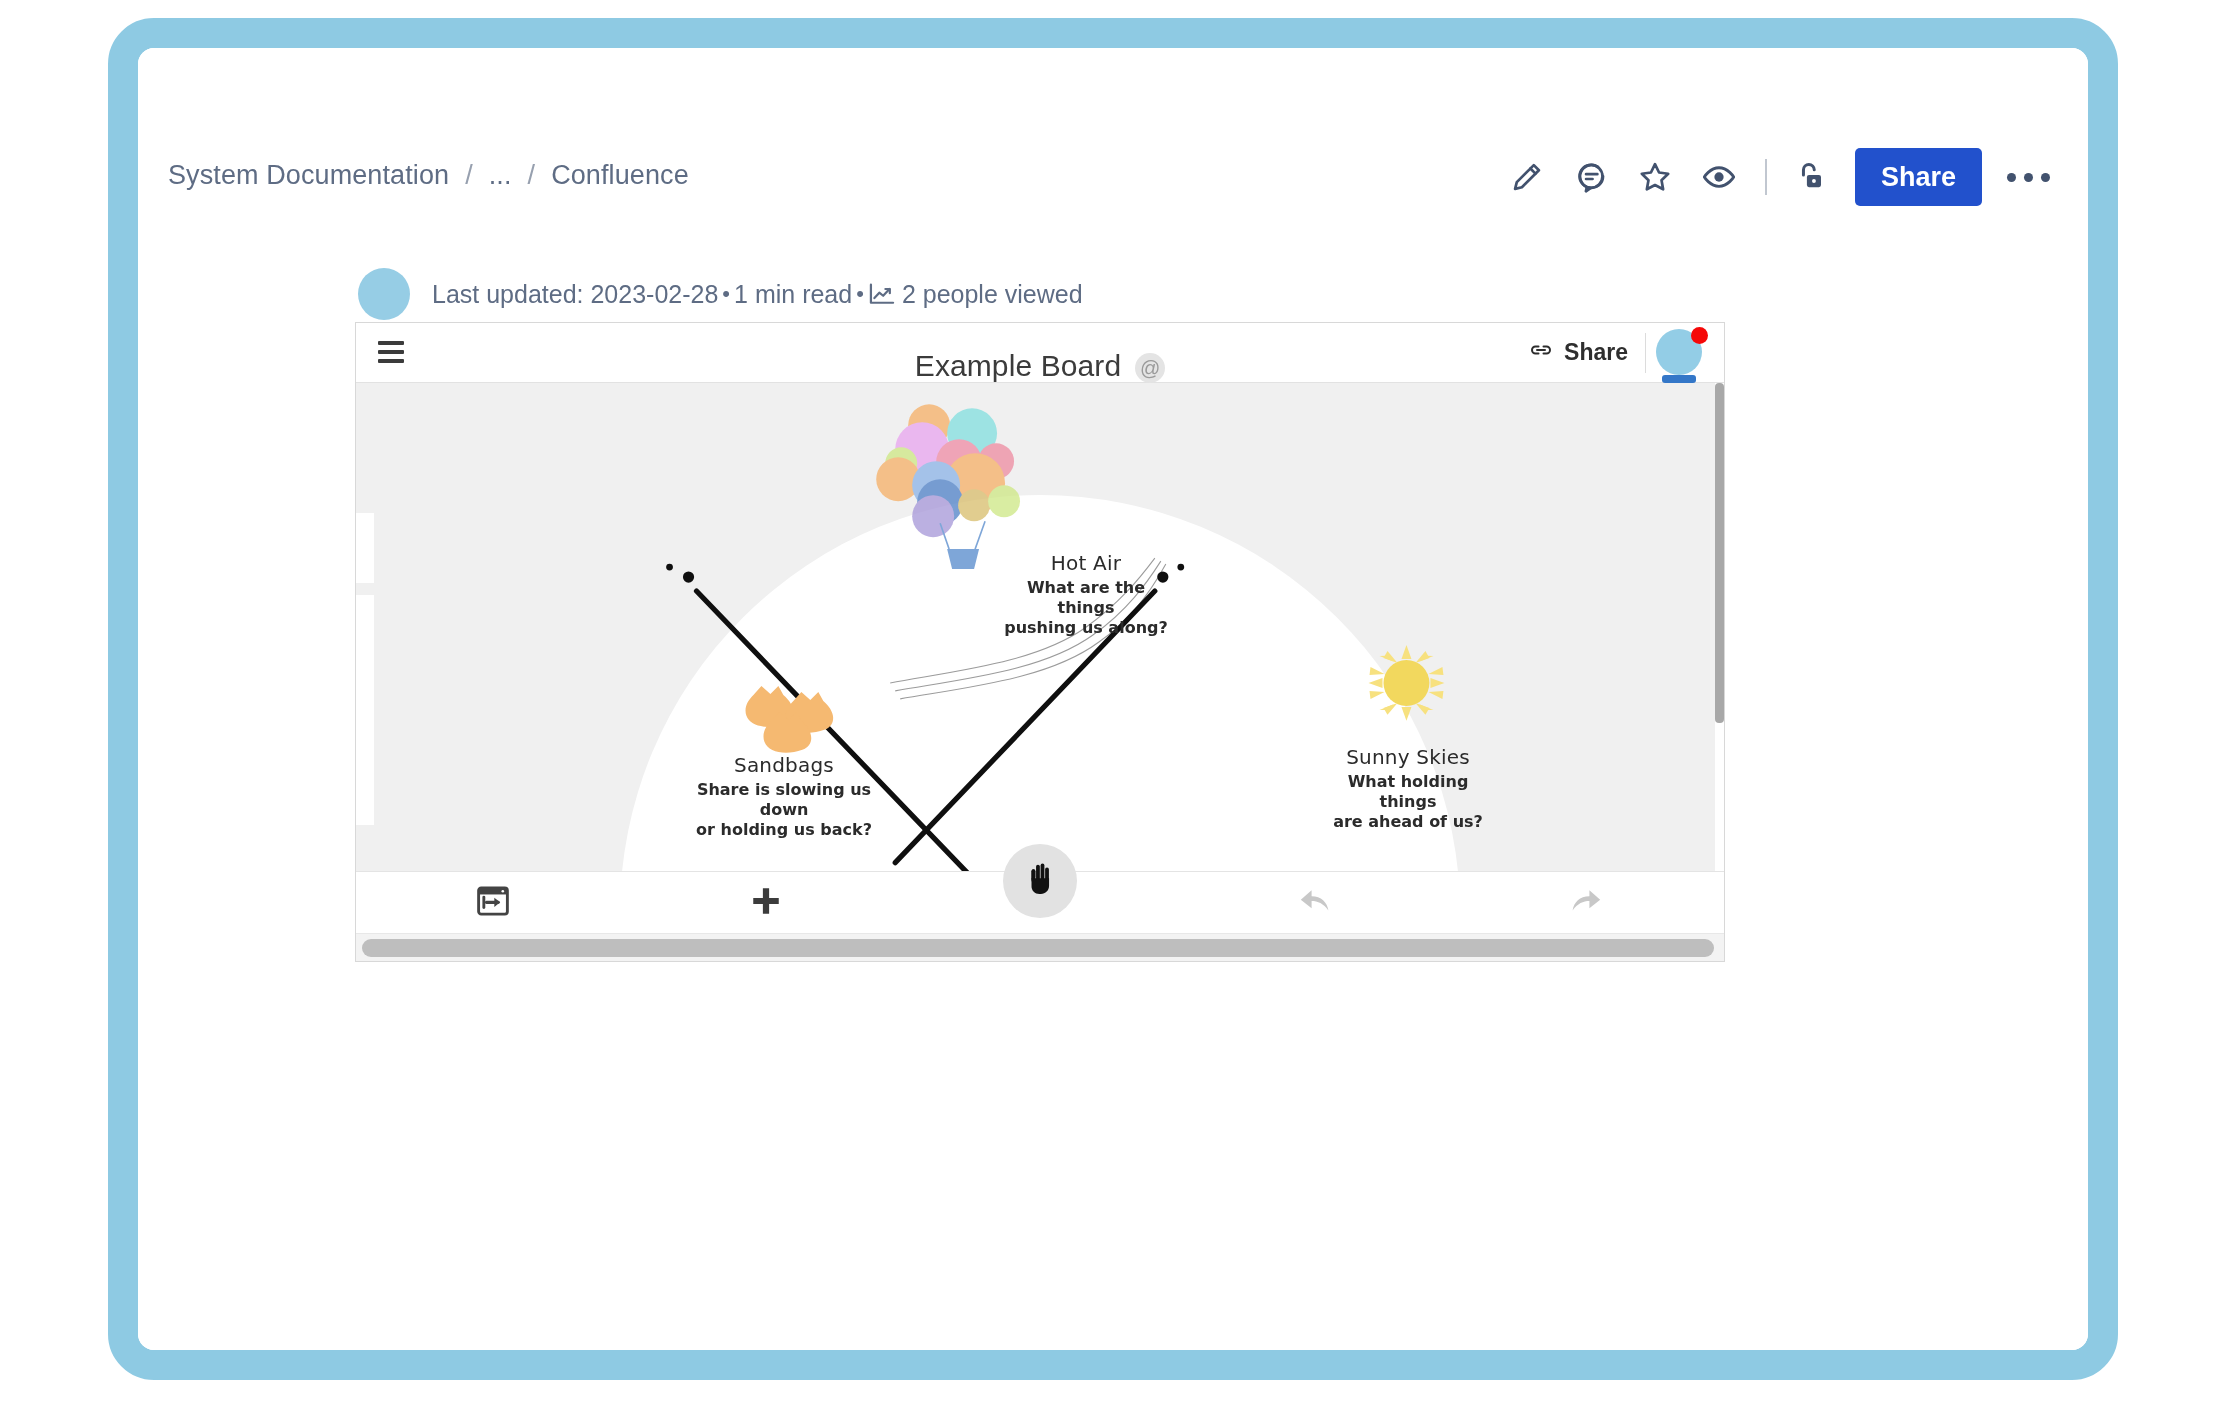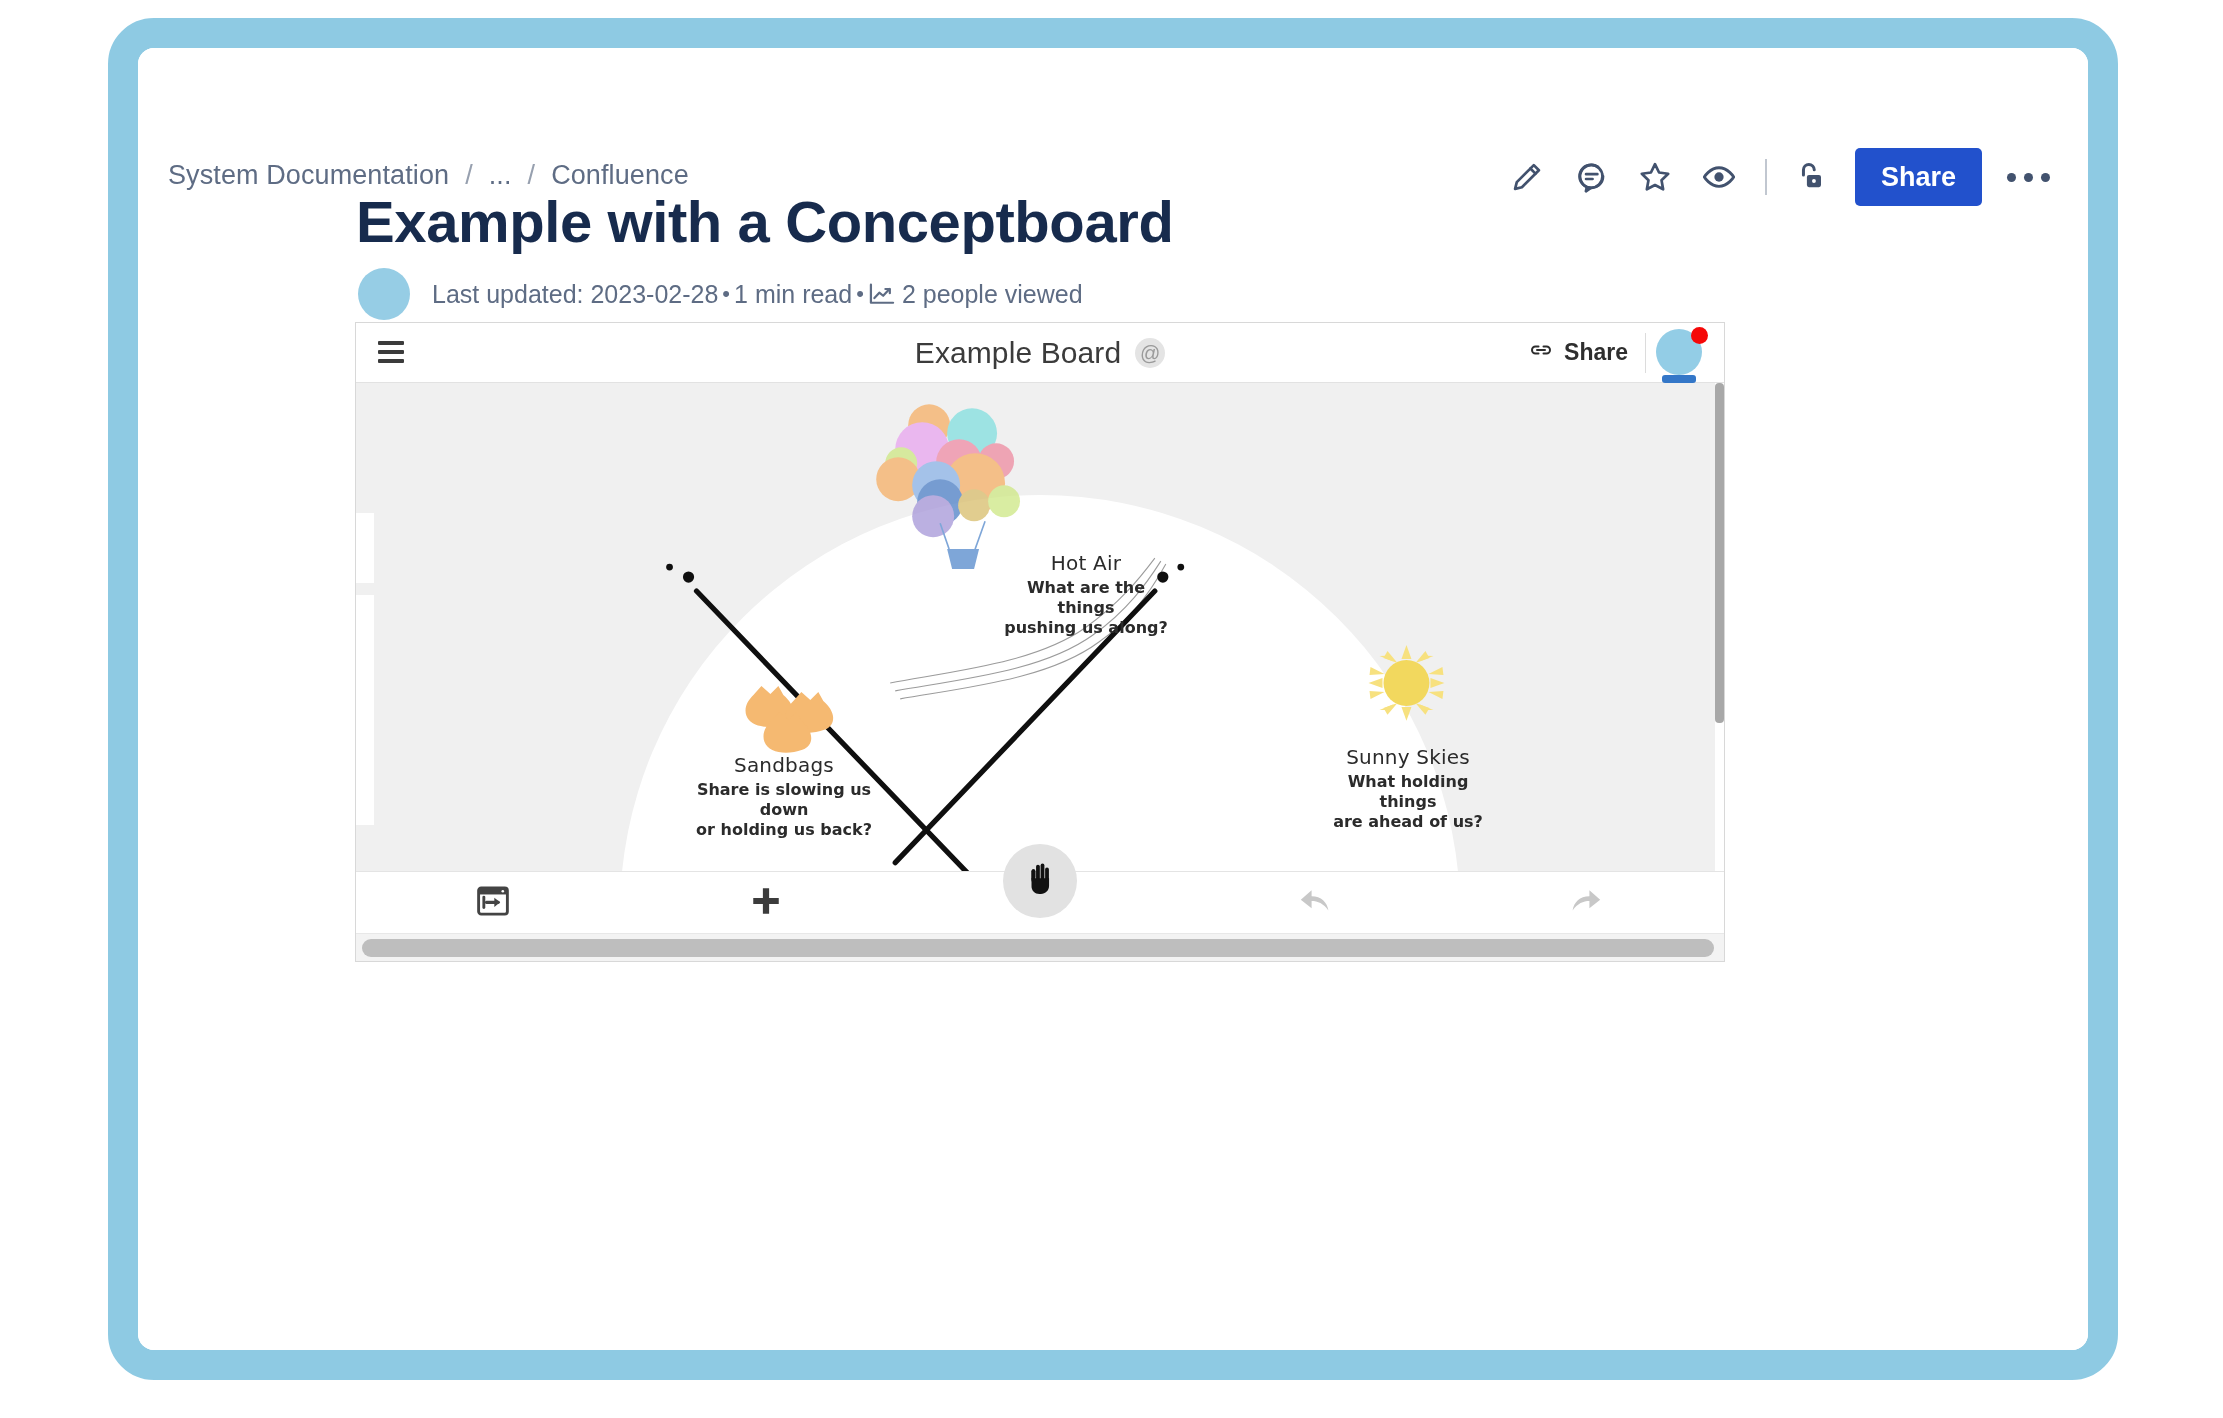--- a/index.html
+++ b/index.html
@@ -208,21 +208,21 @@
     background: #3b3b3b;
     border-radius: 1px;
   }
   .board-title-wrap {
     position: absolute;
     left: 0;
     top: 0;
     width: 100%;
     height: 60px;
     display: flex;
-    align-items: center;
+    align-items: flex-end;
     justify-content: center;
     gap: 14px;
   }
   .board-title {
     font-size: 30px;
     color: #3b3b3b;
     letter-spacing: 0.1px;
   }
   .board-at-badge {
     width: 30px;
@@ -475,21 +475,20 @@
       <div class="share-button">Share</div>
       <div class="more-btn">
         <span class="more-dots">
           <i></i>
           <i></i>
           <i></i>
         </span>
       </div>
     </div>
 
-    <div class="page-title">Example with a Conceptboard</div>
 
     <div class="byline">
       <div class="avatar-lg"></div>
       <div class="byline-text">
         <div class="byline-row2">
           <span>Last updated: 2023-02-28</span>
           <span class="dot">•</span>
           <span>1 min read</span>
           <span class="dot">•</span>
           <span class="views-icon">

